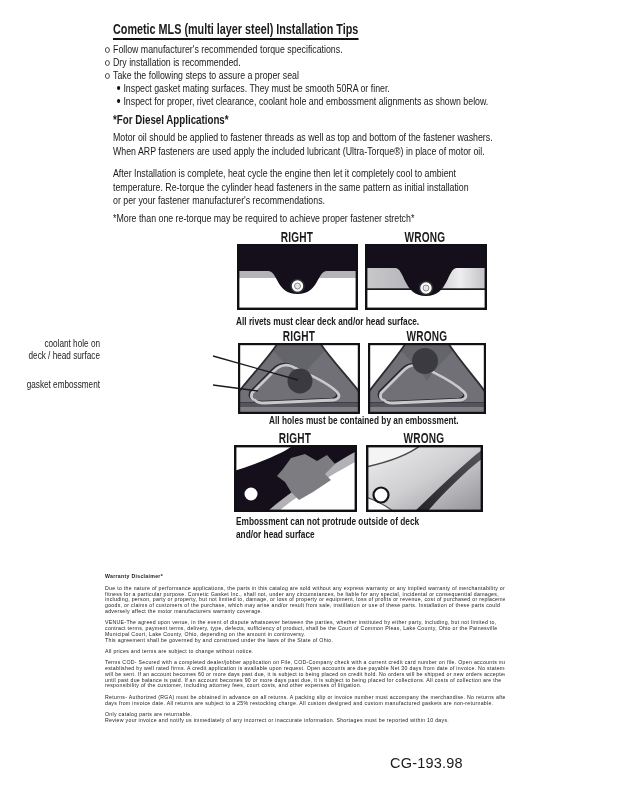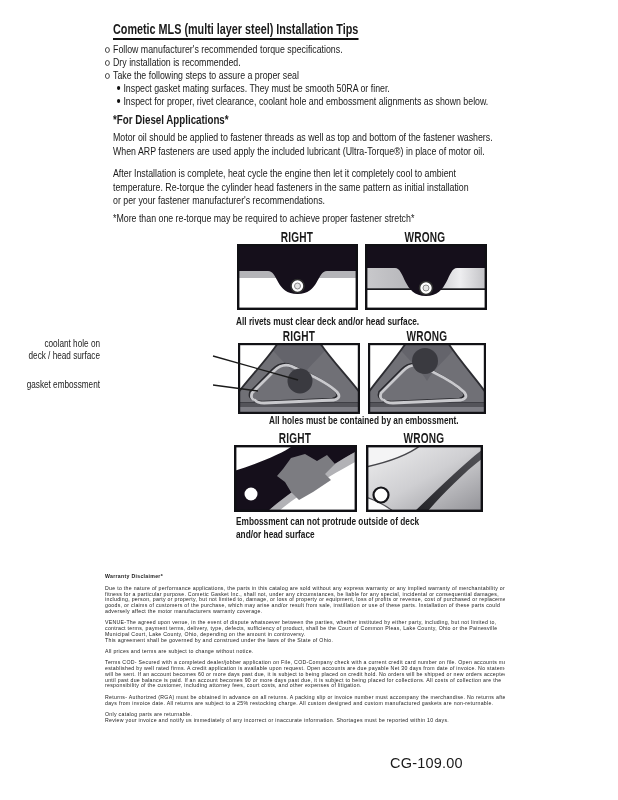--- a/index.html
+++ b/index.html
@@ -225,15 +225,15 @@
     <p>Due to the nature of performance applications, the parts in this catalog are sold without any express warranty or any implied warranty of merchantability or fitness for a particular purpose.  Cometic Gasket Inc., shall not, under any circumstances, be liable for any special, incidental or consequential damages, including, person, party or property, but not limited to, damage, or loss of property or equipment, loss of profits or revenue, cost of purchased or replacement goods, or claims of customers of the purchase, which may arise and/or result from sale, instillation or use of these parts.  Installation of these parts could adversely affect the motor manufacturers warranty coverage.</p>
     <p class="tight">VENUE-The agreed upon venue, in the event of dispute whatsoever between the parties, whether instituted by either party, including, but not limited to, contract terms, payment terms, delivery, type, defects, sufficiency of product, shall be the Court of Common Pleas, Lake County, Ohio or the Painesville Municipal Court, Lake County, Ohio, depending on the amount in controversy.</p>
     <p>This agreement shall be governed by and construed under the laws of the State of Ohio.</p>
     <p>All prices and terms are subject to change without notice.</p>
     <p>Terms COD- Secured with a completed dealer/jobber application on File, COD-Company check with a current credit card number on file.  Open accounts may be established by well rated firms.  A credit application is available upon request.  Open accounts are due payable Net 30 days from date of invoice.  No statement will be sent.  If an account becomes 60 or more days past due, it is subject to being placed on credit hold.  No orders will be shipped or new orders accepted until past due balance is paid.  If an account becomes 90 or more days past due, it is subject to being placed for collections.  All costs of collection are the responsibility of the customer, including attorney fees, court costs, and other expenses of litigation.</p>
     <p>Returns- Authorized (RGA) must be obtained in advance on all returns.  A packing slip or invoice number must accompany the merchandise.  No returns after 30 days from invoice date.  All returns are subject to a 25% restocking charge.  All custom designed and custom manufactured gaskets are non-returnable.</p>
     <p class="tight">Only catalog parts are returnable.</p>
     <p>Review your invoice and notify us immediately of any incorrect or inaccurate information.  Shortages must be reported within 10 days.</p>
   </div>
 
-  <div class="doc-code">CG-109.00</div>
+  <div class="doc-code">CG-193.98</div>
 
 </div>
 
 </body></html>

